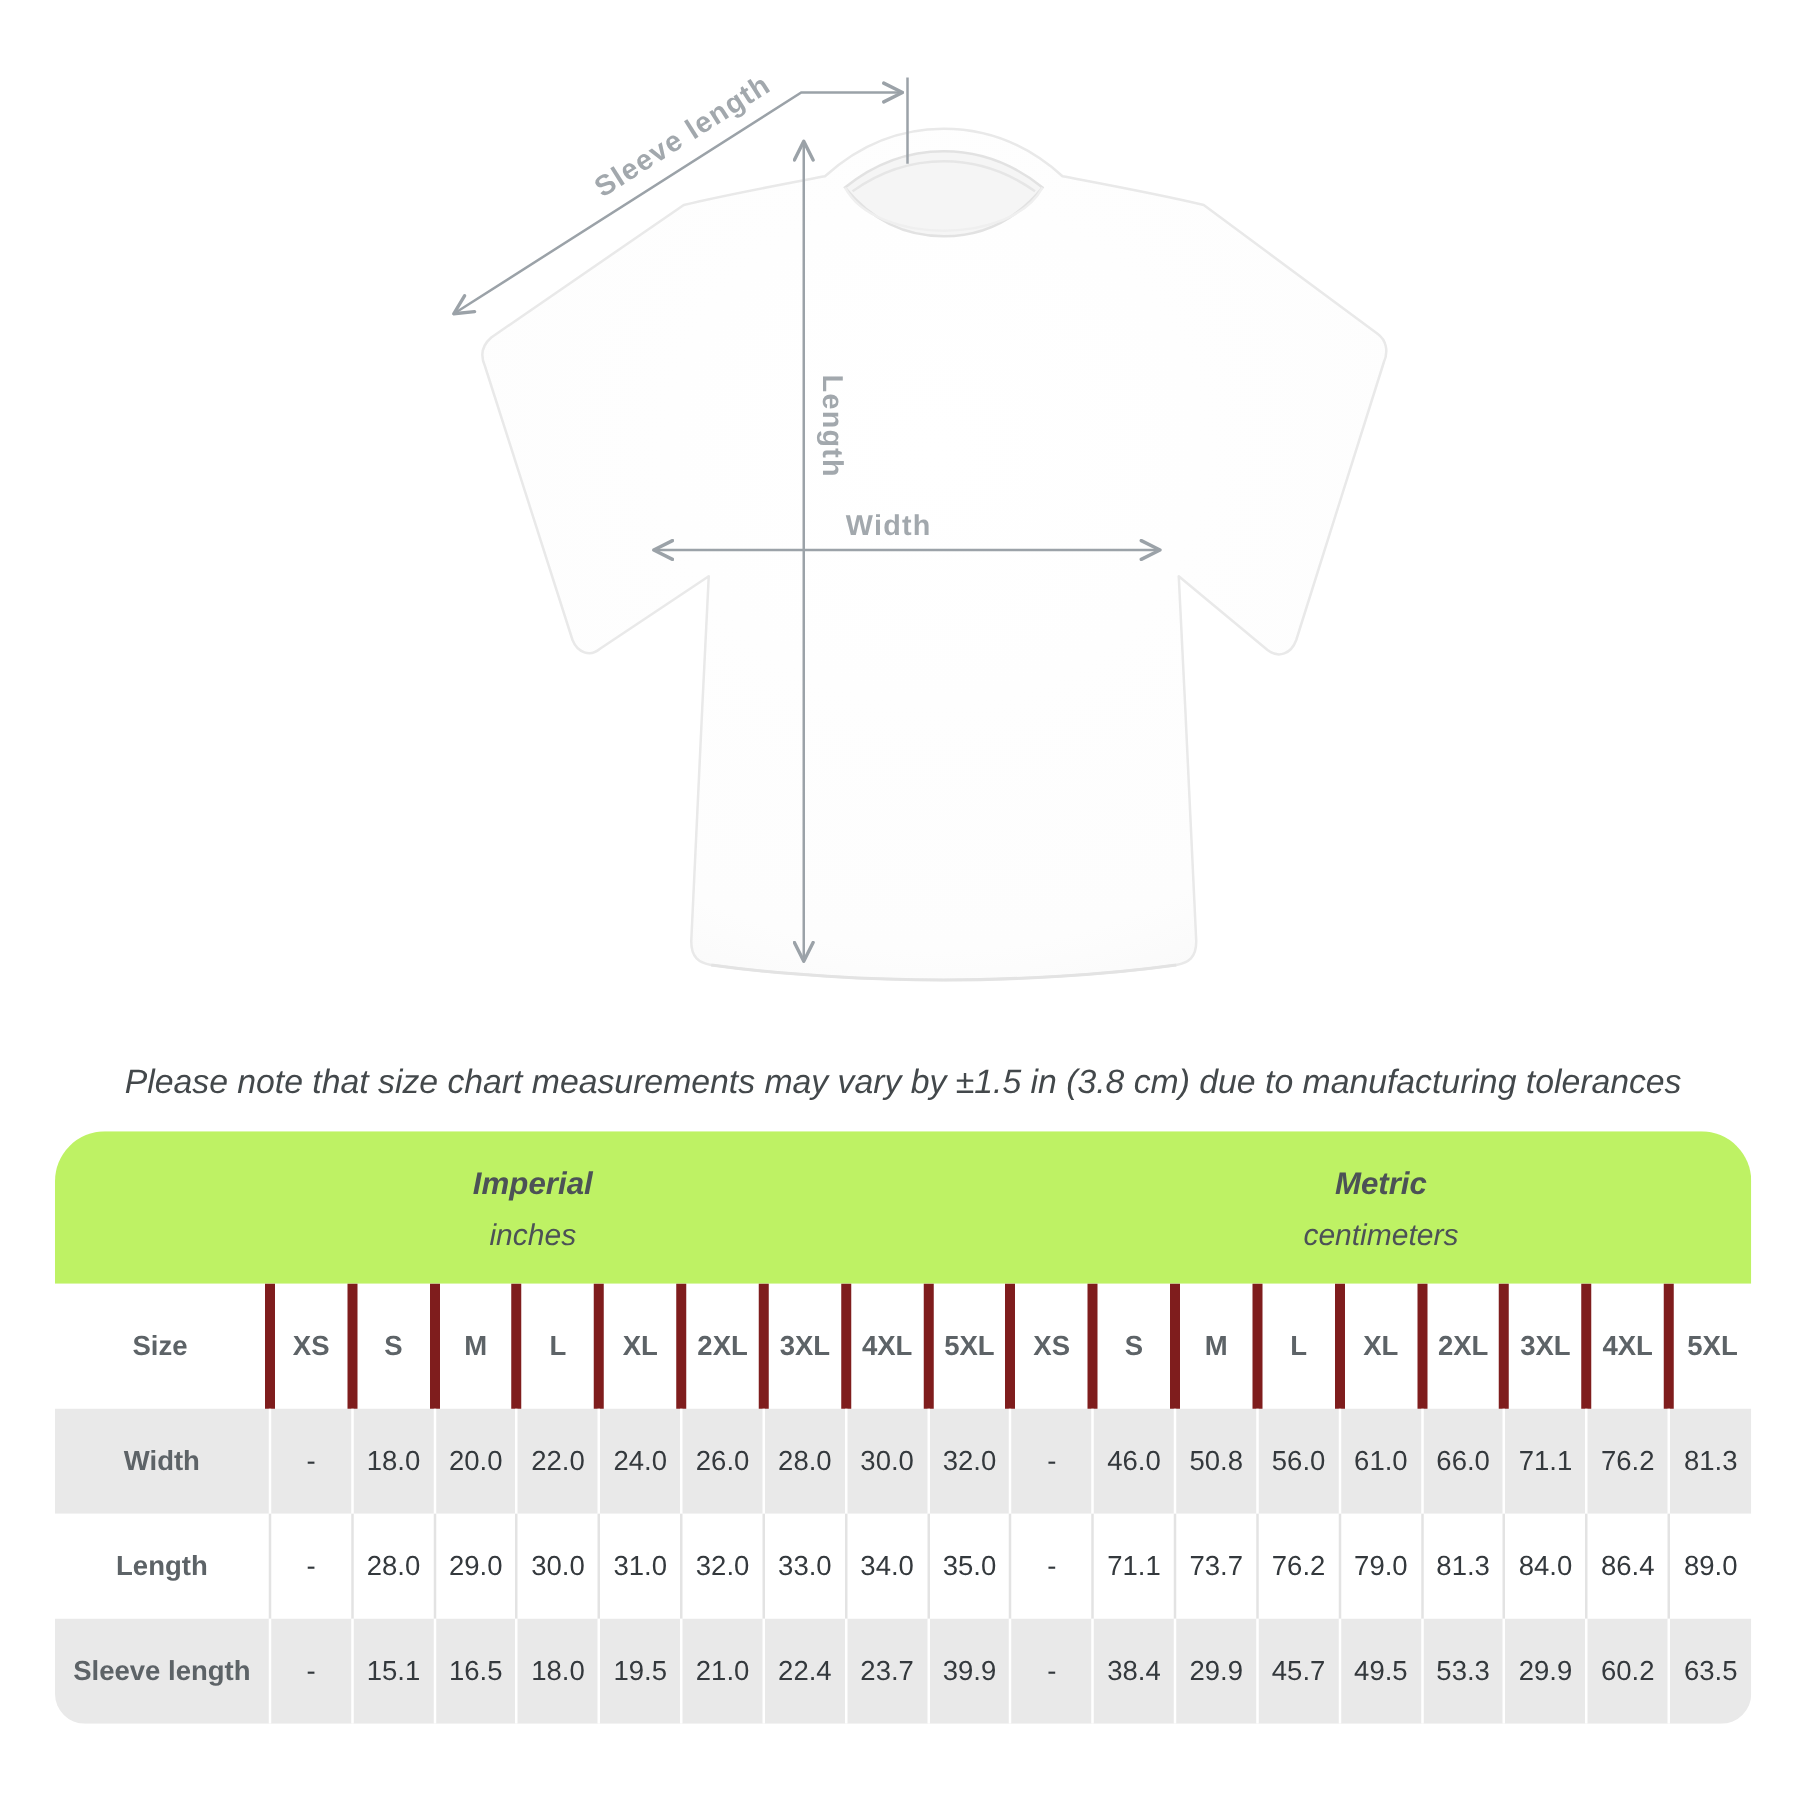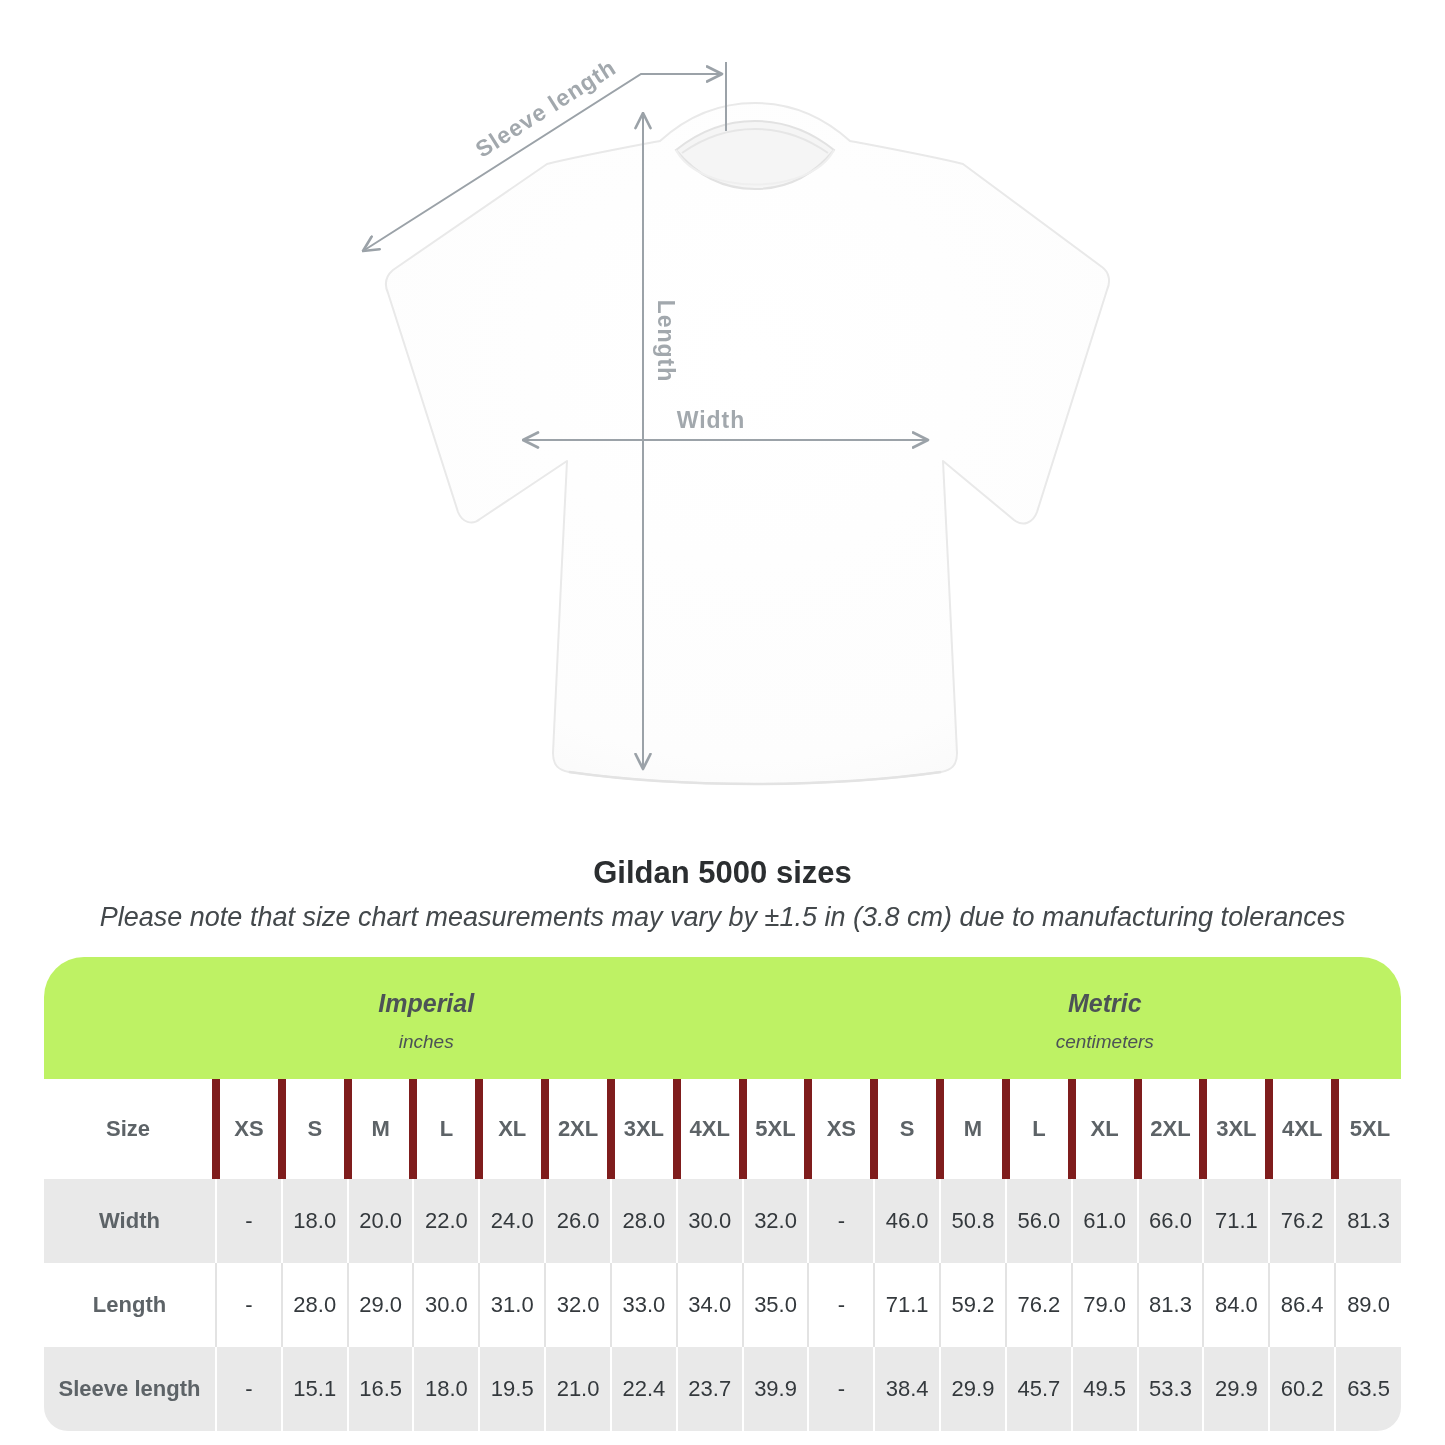--- a/index.html
+++ b/index.html
@@ -40,21 +40,21 @@
     padding:0;text-align:center;vertical-align:middle;
     font-size:22px;line-height:1.2;
   }
   
   .group-row th{background:#bef264;height:122px;vertical-align:middle;}
   .g-label{
     font-weight:bold;font-style:italic;font-size:25px;color:#4c5256;
     padding-top:4px;
   }
   .g-sub{
-    font-style:italic;font-weight:normal;font-size:19px;color:#4c5256;
+    font-style:italic;font-weight:normal;font-size:24px;color:#4c5256;
     padding-top:13px;
   }
   
   .size-row th{background:#ffffff;height:100px;font-weight:bold;color:#5d6367;}
   .size-row th + th{border-left:8px solid #7f1d1d;}
   
   tbody tr{height:84px;background:#ffffff;}
   tbody tr.striped{background:#e9e9e9;}
   tbody th.rowlabel{font-weight:bold;color:#5d6367;}
   tbody td{color:#34393d;font-weight:normal;border-left:2px solid #e3e3e3;}
@@ -124,21 +124,20 @@
 
         <line x1="523" y1="440" x2="928" y2="440" marker-start="url(#arr)" marker-end="url(#arr)"></line>
       </g>
 
       <text class="dim-label" transform="translate(550,115) rotate(-32.5)" text-anchor="middle">Sleeve length</text>
       <text class="dim-label" transform="translate(658,341) rotate(90)" text-anchor="middle">Length</text>
       <text class="dim-label" x="711" y="428" text-anchor="middle">Width</text>
     </svg>
   </div>
 
-  <h1 class="title">Gildan 5000 sizes</h1>
   <p class="note">Please note that size chart measurements may vary by ±1.5 in (3.8 cm) due to manufacturing tolerances</p>
 
   <div class="table-wrap">
     <table class="size-table">
       <colgroup id="cols">
           <col style="width: 172px;">
           <col>
           <col>
           <col>
           <col>
@@ -220,21 +219,21 @@
             <td>28.0</td>
             <td>29.0</td>
             <td>30.0</td>
             <td>31.0</td>
             <td>32.0</td>
             <td>33.0</td>
             <td>34.0</td>
             <td>35.0</td>
             <td>-</td>
             <td>71.1</td>
-            <td>59.2</td>
+            <td>73.7</td>
             <td>76.2</td>
             <td>79.0</td>
             <td>81.3</td>
             <td>84.0</td>
             <td>86.4</td>
             <td>89.0</td>
           </tr>
           <tr class="striped">
             <th class="rowlabel">Sleeve length</th>
             <td>-</td>

